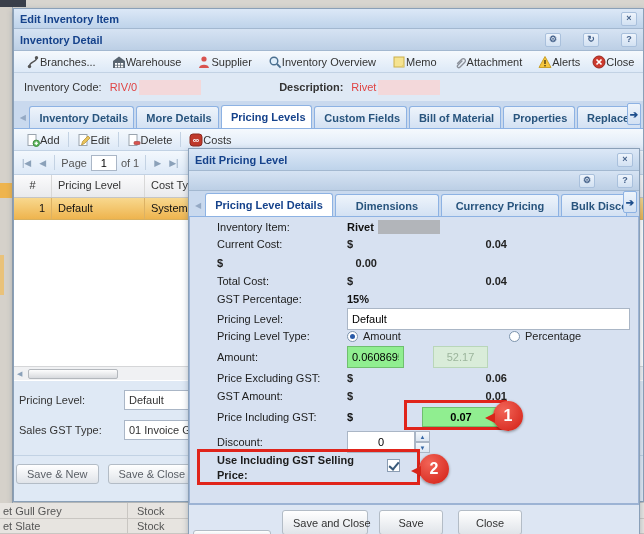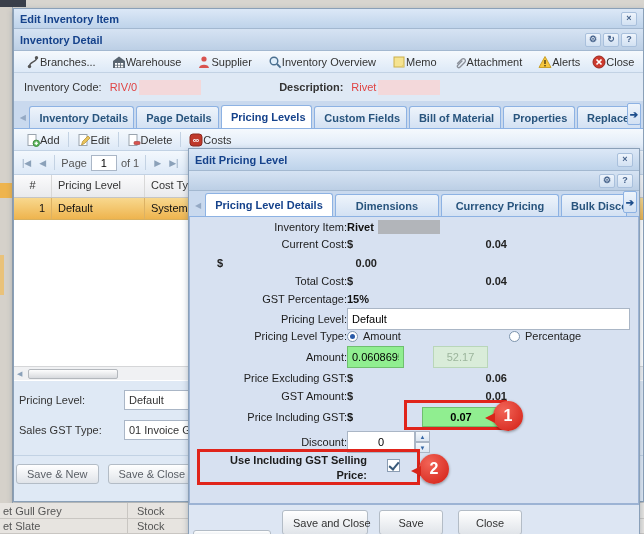--- a/index.html
+++ b/index.html
@@ -9,21 +9,21 @@
 
   
   .win { border:1px solid #8aa0b8; background:#dfe9f5; box-shadow:0 2px 6px rgba(60,80,110,.35); }
   .titlebar { height:20px; background:linear-gradient(#dce8f7,#bed3ea); border-bottom:1px solid #a3b8d0;
               display:flex; align-items:center; padding:0 6px; }
   .titlebar .ttl { font-weight:bold; color:#15428b; flex:1; }
   .sqbtn { width:16px; height:14px; border:1px solid #a9c0dc; border-radius:2px;
            background:linear-gradient(#eef4fc,#d2e1f2); color:#44618a; font-weight:bold;
            display:flex; align-items:center; justify-content:center; font-size:9px; line-height:1; margin-left:2px; cursor:pointer; }
   .panelhdr { height:22px; background:linear-gradient(#d6e3f3,#bccfe5); border-bottom:1px solid #a3b8d0;
-              display:flex; align-items:center; padding:4px 6px; }
+              display:flex; align-items:center; padding:4px 6px;gap:20px; }
   .panelhdr .ttl { font-weight:bold; color:#15428b; flex:1; }
 
   
   .toolbar { height:22px; background:linear-gradient(#f5f9fd,#dde9f7); border-bottom:1px solid #c2d2e4;
              display:flex; align-items:center; padding:0 6px; }
   .titem { display:inline-flex; align-items:center; color:#333; padding:0 6px; cursor:pointer; white-space:nowrap; }
   .tsep { width:1px; height:15px; background:#c3d2e3; margin:0 2px; }
   .spacer { flex:1; }
   .icon14 { width:14px; height:14px; display:inline-block; }
 
@@ -58,21 +58,21 @@
   .hthumb { height:10px; width:90px; background:linear-gradient(#fdfdfd,#d8dade); border:1px solid #b4b8bd; border-radius:2px; margin-left:14px; }
 
   
   .btn { background:linear-gradient(#ffffff,#e0e4e9); border:1px solid #b3bcc6; border-radius:3px;
          color:#5a5f66; padding:3px 10px; cursor:pointer; white-space:nowrap; font-size:11px; font-family:inherit; }
   .combo { height:20px; border:1px solid #aab6c6; background:#fff; padding:3px 4px; color:#333; overflow:hidden; white-space:nowrap; }
 
   
   .dlg-body { background:#d7e1f1; border:1px solid #9cb3d4; border-top:none; }
   .frow { position:absolute; left:27px; display:flex; align-items:center; }
-  .flabel { width:130px; color:#1c1c1c;text-align:right; }
+  .flabel { width:130px; color:#1c1c1c; }
   .fval { font-weight:bold; color:#111; }
   .numcol { width:160px; display:flex; font-weight:bold; }
   .numcol .cur { width:14px; }
   .numcol .amt { flex:1; text-align:right; }
   .txtinput { height:22px; border:1px solid #aab6c6; background:#fff; font-size:11px; font-family:inherit; padding:0 4px; }
   .green { background:#90ee90; border:1px solid #6fbf6f; text-align:center; color:#000; }
   .green-dis { background:#d9ecd9; border:1px solid #b9d6b9; color:#9cb59c; text-align:center; }
   .radio { width:11px; height:11px; border-radius:50%; border:1px solid #7d94ad; background:#fff; display:inline-block; position:relative; margin-right:5px; vertical-align:-2px; }
   .radio.sel::after { content:""; position:absolute; left:2px; top:2px; width:5px; height:5px; border-radius:50%; background:#2a5ba8; }
   .checkbox { width:13px; height:13px; border:1px solid #8a9cb2; background:#fff; display:inline-block; position:relative; }
@@ -195,21 +195,21 @@
       <span class="redval">RIV/0</span>
       <span class="redact-pink"></span>
       <span style="margin-left:78px;font-weight:bold;color:#333;">Description:</span>
       <span class="redval">Rivet</span>
       <span class="redact-pink"></span>
     </div>
 
     <div class="tabstrip">
       <span class="tscroll">◀</span>
       <span class="tab">Inventory Details</span>
-      <span class="tab">Page Details</span>
+      <span class="tab">More Details</span>
       <span class="tab active">Pricing Levels</span>
       <span class="tab">Custom Fields</span>
       <span class="tab">Bill of Material</span>
       <span class="tab">Properties</span>
       <span class="tab" style="max-width:64px;">Replacem</span>
       <span class="tscroll right">➔</span>
     </div>
 
     <div class="toolbar">
       <span class="titem">

